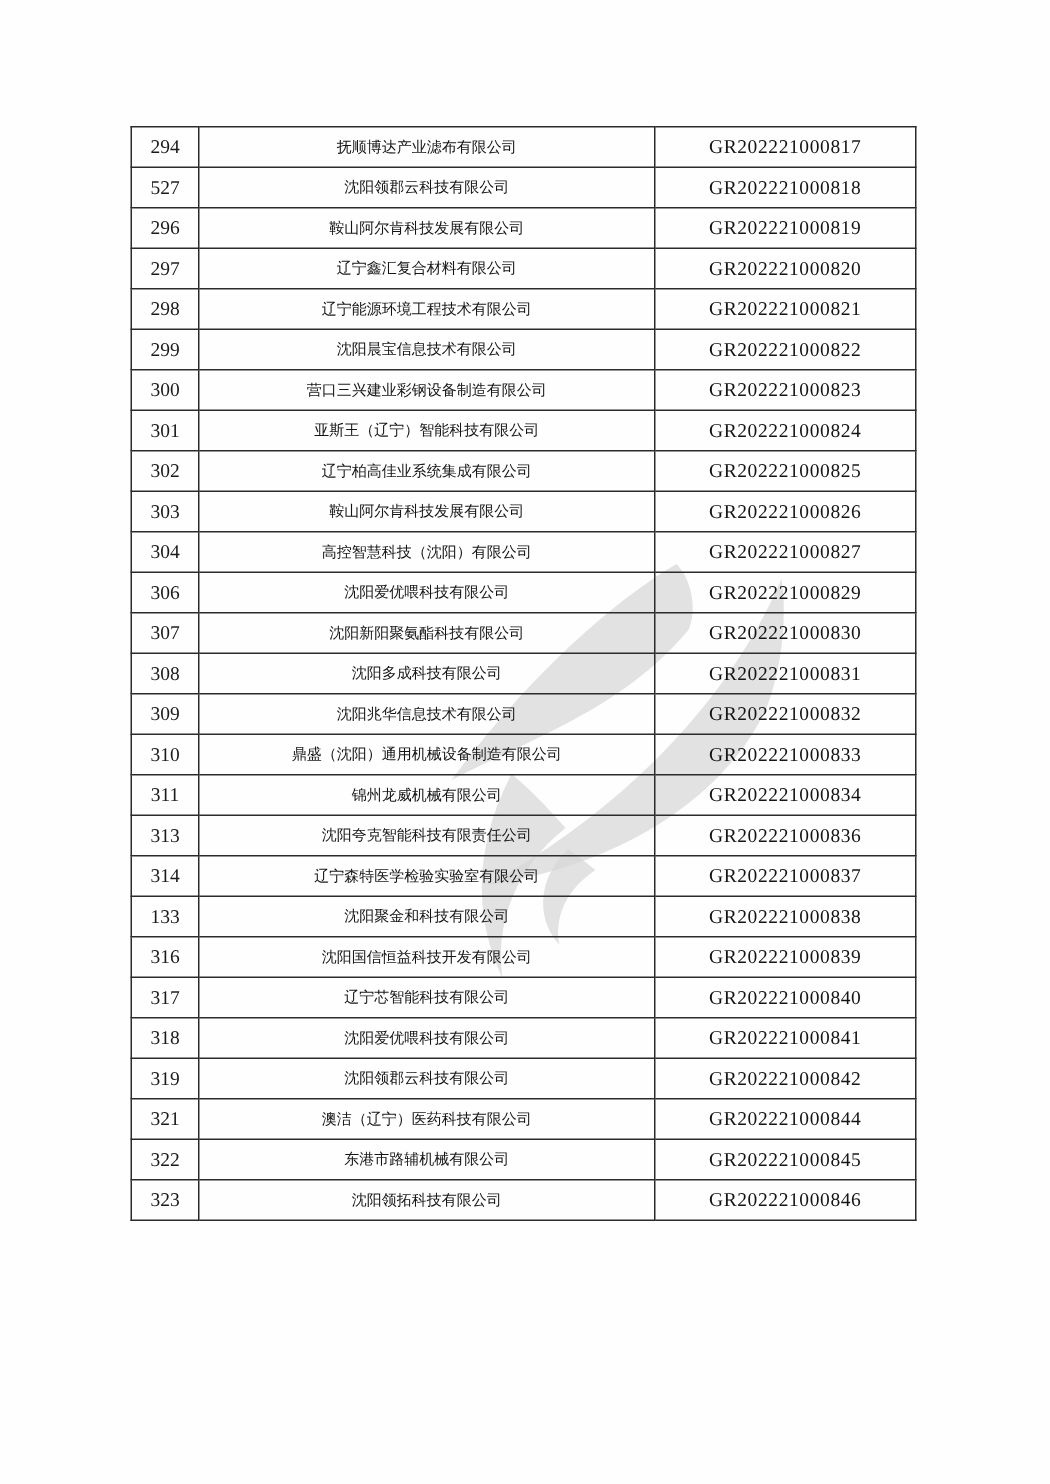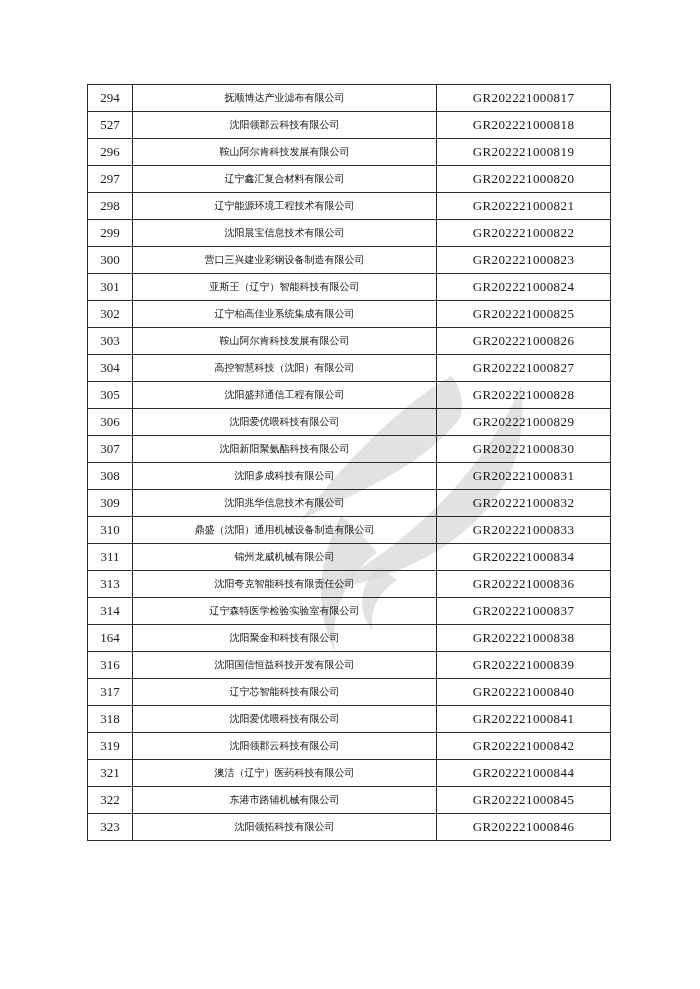--- a/index.html
+++ b/index.html
@@ -140,25 +140,20 @@
           <td class="cell-no">303</td>
           <td class="cell-company">鞍山阿尔肯科技发展有限公司</td>
           <td class="cell-code">GR202221000826</td>
         </tr>
         <tr>
           <td class="cell-no">304</td>
           <td class="cell-company">高控智慧科技（沈阳）有限公司</td>
           <td class="cell-code">GR202221000827</td>
         </tr>
         <tr>
-          <td class="cell-no">305</td>
-          <td class="cell-company">沈阳盛邦通信工程有限公司</td>
-          <td class="cell-code">GR202221000828</td>
-        </tr>
-        <tr>
           <td class="cell-no">306</td>
           <td class="cell-company">沈阳爱优喂科技有限公司</td>
           <td class="cell-code">GR202221000829</td>
         </tr>
         <tr>
           <td class="cell-no">307</td>
           <td class="cell-company">沈阳新阳聚氨酯科技有限公司</td>
           <td class="cell-code">GR202221000830</td>
         </tr>
         <tr>
@@ -185,21 +180,21 @@
           <td class="cell-no">313</td>
           <td class="cell-company">沈阳夸克智能科技有限责任公司</td>
           <td class="cell-code">GR202221000836</td>
         </tr>
         <tr>
           <td class="cell-no">314</td>
           <td class="cell-company">辽宁森特医学检验实验室有限公司</td>
           <td class="cell-code">GR202221000837</td>
         </tr>
         <tr>
-          <td class="cell-no">164</td>
+          <td class="cell-no">133</td>
           <td class="cell-company">沈阳聚金和科技有限公司</td>
           <td class="cell-code">GR202221000838</td>
         </tr>
         <tr>
           <td class="cell-no">316</td>
           <td class="cell-company">沈阳国信恒益科技开发有限公司</td>
           <td class="cell-code">GR202221000839</td>
         </tr>
         <tr>
           <td class="cell-no">317</td>

